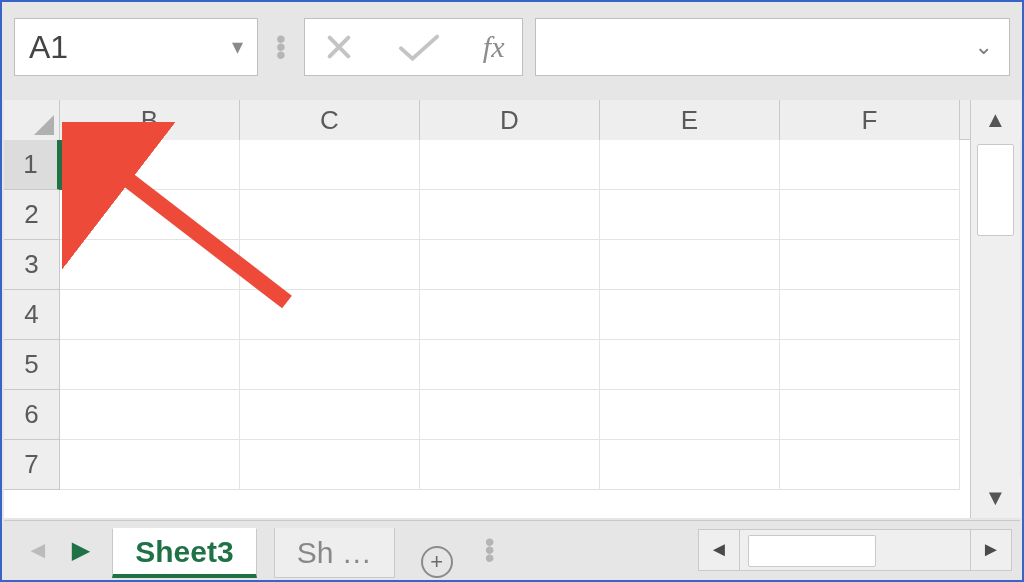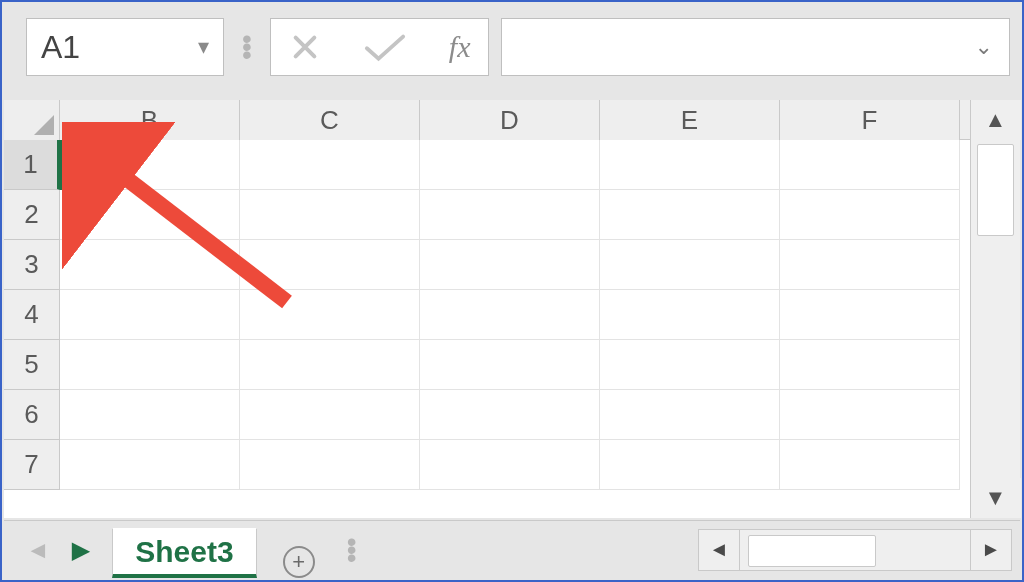--- a/index.html
+++ b/index.html
@@ -19,27 +19,26 @@
     align-items:center;
     height:90px;
     padding:0 12px;
     gap:12px;
     background:#e6e6e6;
   }
   .name-box {
     display:flex;
     align-items:center;
     justify-content:space-between;
-    width:198px; height:58px;
+    width:244px; height:58px;
     background:#ffffff;
     border:1px solid #bfbfbf;
     padding:0 14px;
     font-size:32px;
     color:#444;
-    margin-left:12px;
   }
   .name-box .caret {
     color:#8a8a8a;
     font-size:22px;
   }
   .vdots {
     color:#b5b5b5;
     font-size:28px;
     padding:0 6px;
     line-height:8px;
@@ -387,20 +386,21 @@
 </div>
 
 <div class="sheetbar">
   <div class="tab-nav">
     <span class="nav-disabled">◄</span>
     <span class="nav-enabled">▶</span>
   </div>
 
   <div class="tabs">
     <div class="tab active">Sheet3</div>
+    <div class="tab trunc">Sh …</div>
     <div class="add-sheet">
       <span class="circle">+</span>
     </div>
     <div class="vdots" style="align-self:center;">
       <span>•</span>
         <span>•</span>
         <span>•</span>
     </div>
   </div>
 

